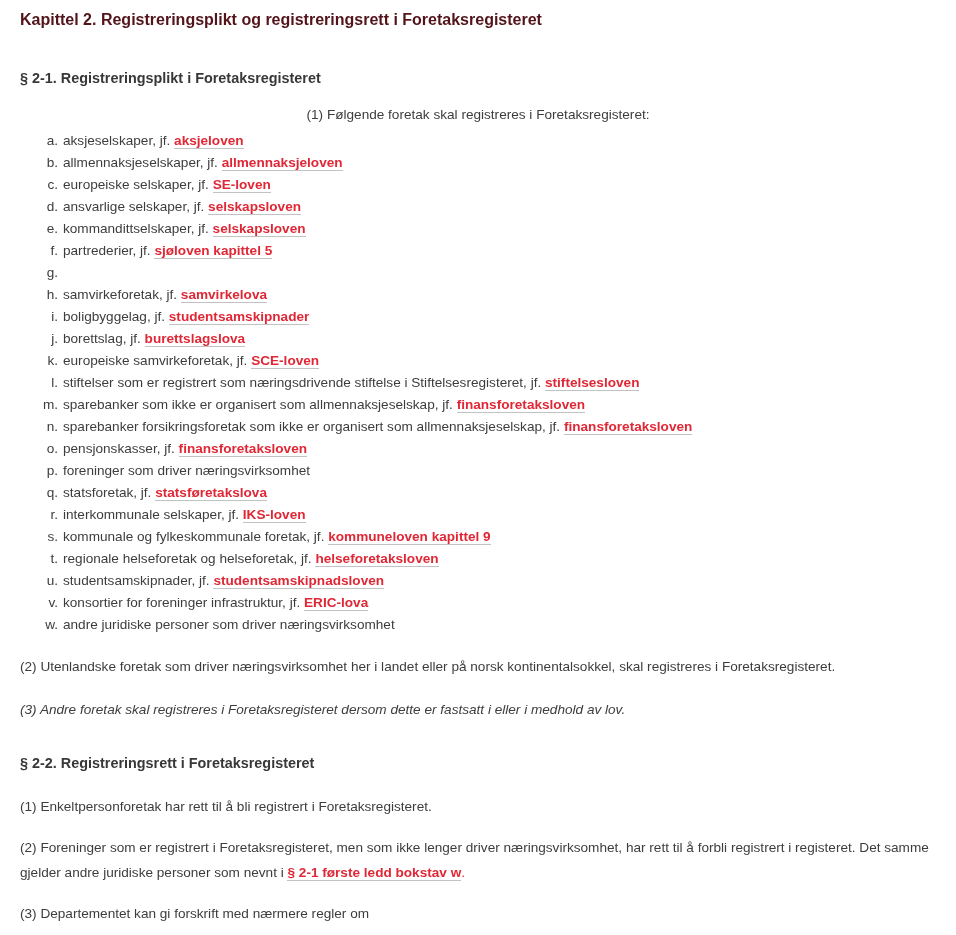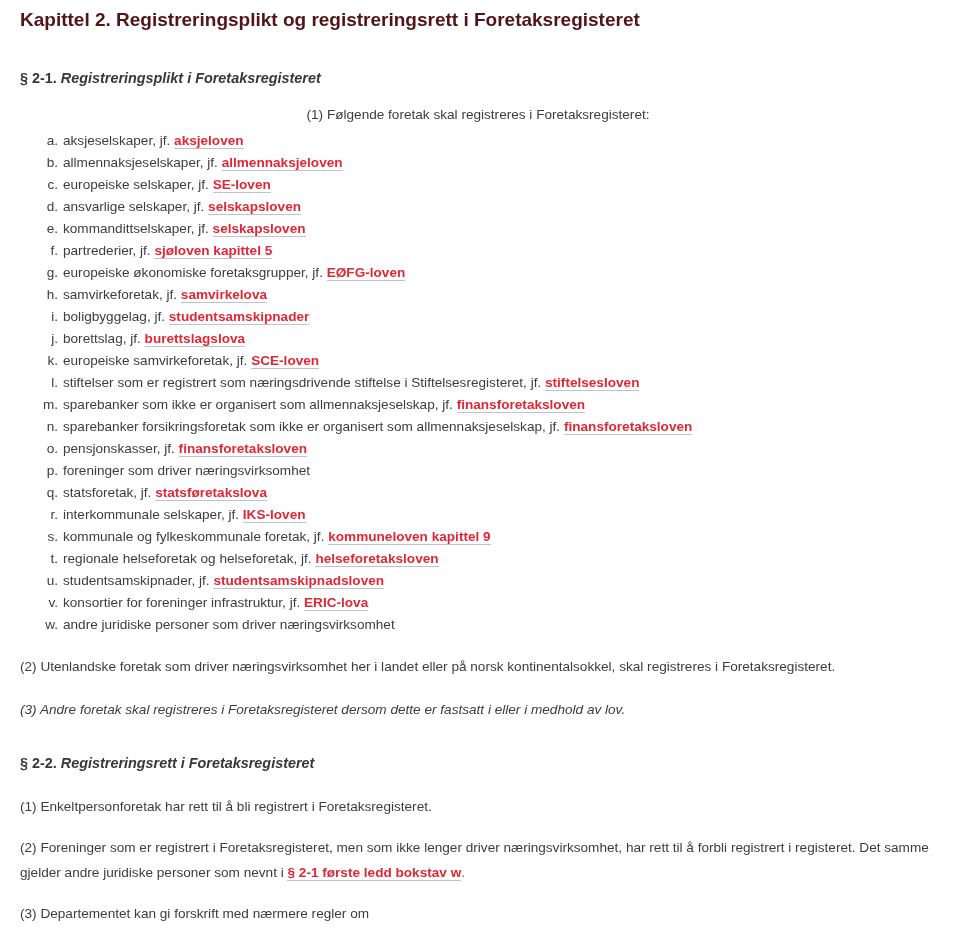--- a/index.html
+++ b/index.html
@@ -4,30 +4,30 @@
 <style>
   html, body { margin: 0; padding: 0; background: #ffffff; }
   body {
     width: 956px; height: 935px; box-sizing: border-box;
     padding: 6px 20px 0 20px; overflow: hidden;
     font-family: "Liberation Sans", sans-serif;
     font-size: 13.6px; color: #3d3d3d;
   }
   .chapter-title {
     margin: 2px 0 0 0;
-    font-size: 19px; font-weight: bold; line-height: 24px;
+    font-size: 16px; font-weight: bold; line-height: 24px;
     color: #521418;
   }
   .section-heading {
     margin: 37px 0 0 0;
     font-size: 14.4px; font-weight: bold; line-height: 18px;
     color: #383838;
   }
   .section-heading .sec-num { font-style: normal; }
-  .section-heading .sec-title { font-style: italic; }
+  .section-heading .sec-title { }
   p.para {
     margin: 18px 1px 0 0;
     line-height: 25px;
   }
   p.para-intro { margin: 18px 0 0 0; line-height: 20px; text-align: center; }
   ul.sub-list {
     list-style: none; margin: 5px 0 0 0; padding: 0;
   }
   ul.sub-list li {
     display: flex; line-height: 22px;
@@ -75,21 +75,20 @@
   <li>
       <span class="m">e.</span>
       <span class="t"><span>kommandittselskaper, jf. </span><a class="law-link" href="#">selskapsloven</a></span>
     </li>
   <li>
       <span class="m">f.</span>
       <span class="t"><span>partrederier, jf. </span><a class="law-link" href="#">sjøloven kapittel 5</a></span>
     </li>
   <li>
       <span class="m">g.</span>
-      <span class="t"><span>europeiske økonomiske foretaksgrupper, jf. </span><a class="law-link" href="#">EØFG-loven</a></span>
     </li>
   <li>
       <span class="m">h.</span>
       <span class="t"><span>samvirkeforetak, jf. </span><a class="law-link" href="#">samvirkelova</a></span>
     </li>
   <li>
       <span class="m">i.</span>
       <span class="t"><span>boligbyggelag, jf. </span><a class="law-link" href="#">studentsamskipnader</a></span>
     </li>
   <li>

